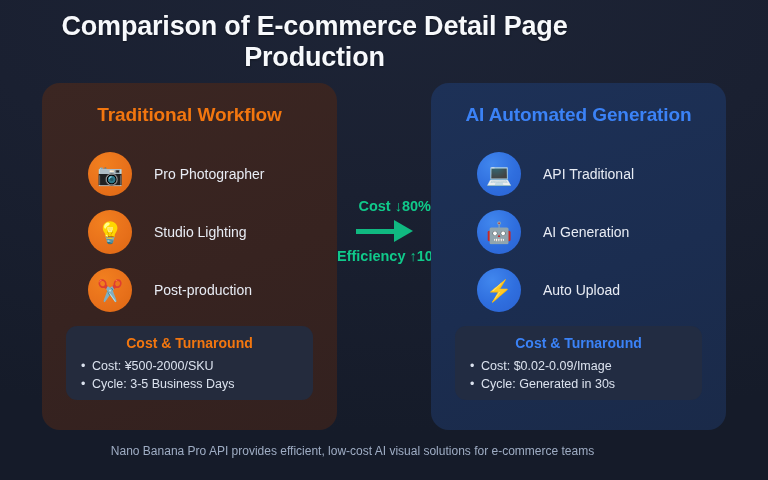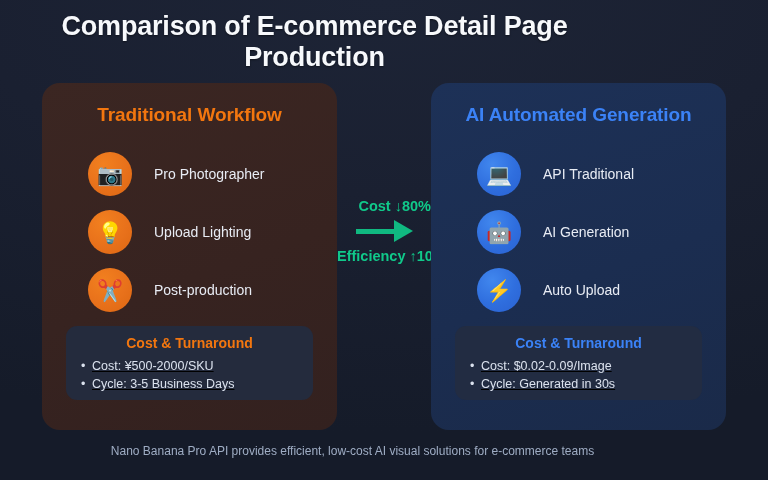--- a/index.html
+++ b/index.html
@@ -127,21 +127,20 @@
     font-weight: bold;
     margin-bottom: 6px;
   }
   #panel-left .costbox-title { color: #f2760f; }
   #panel-right .costbox-title { color: #3b82f6; }
 
   .costbox-list {
     margin: 0;
     padding: 0 0 0 15px;
     list-style: none;
-    text-decoration: underline;
   }
   .costbox-list li {
     font-size: 12.5px;
     color: #dbe2ee;
     line-height: 18px;
     white-space: nowrap;
   }
   .costbox-list li::before {
     content: "\2022";
     color: #dbe2ee;
@@ -205,21 +204,21 @@
   <div id="panel-left" class="panel">
     <div class="panel-heading">Traditional Workflow</div>
 
     <div class="features">
       <div class="feature">
         <div class="bubble">📷</div>
         <div class="feature-label">Pro Photographer</div>
       </div>
       <div class="feature">
         <div class="bubble">💡</div>
-        <div class="feature-label">Upload Lighting</div>
+        <div class="feature-label">Studio Lighting</div>
       </div>
       <div class="feature">
         <div class="bubble">✂️</div>
         <div class="feature-label">Post-production</div>
       </div>
     </div>
 
     <div class="costbox">
       <div class="costbox-title">Cost &amp; Turnaround</div>
       <ul class="costbox-list">

